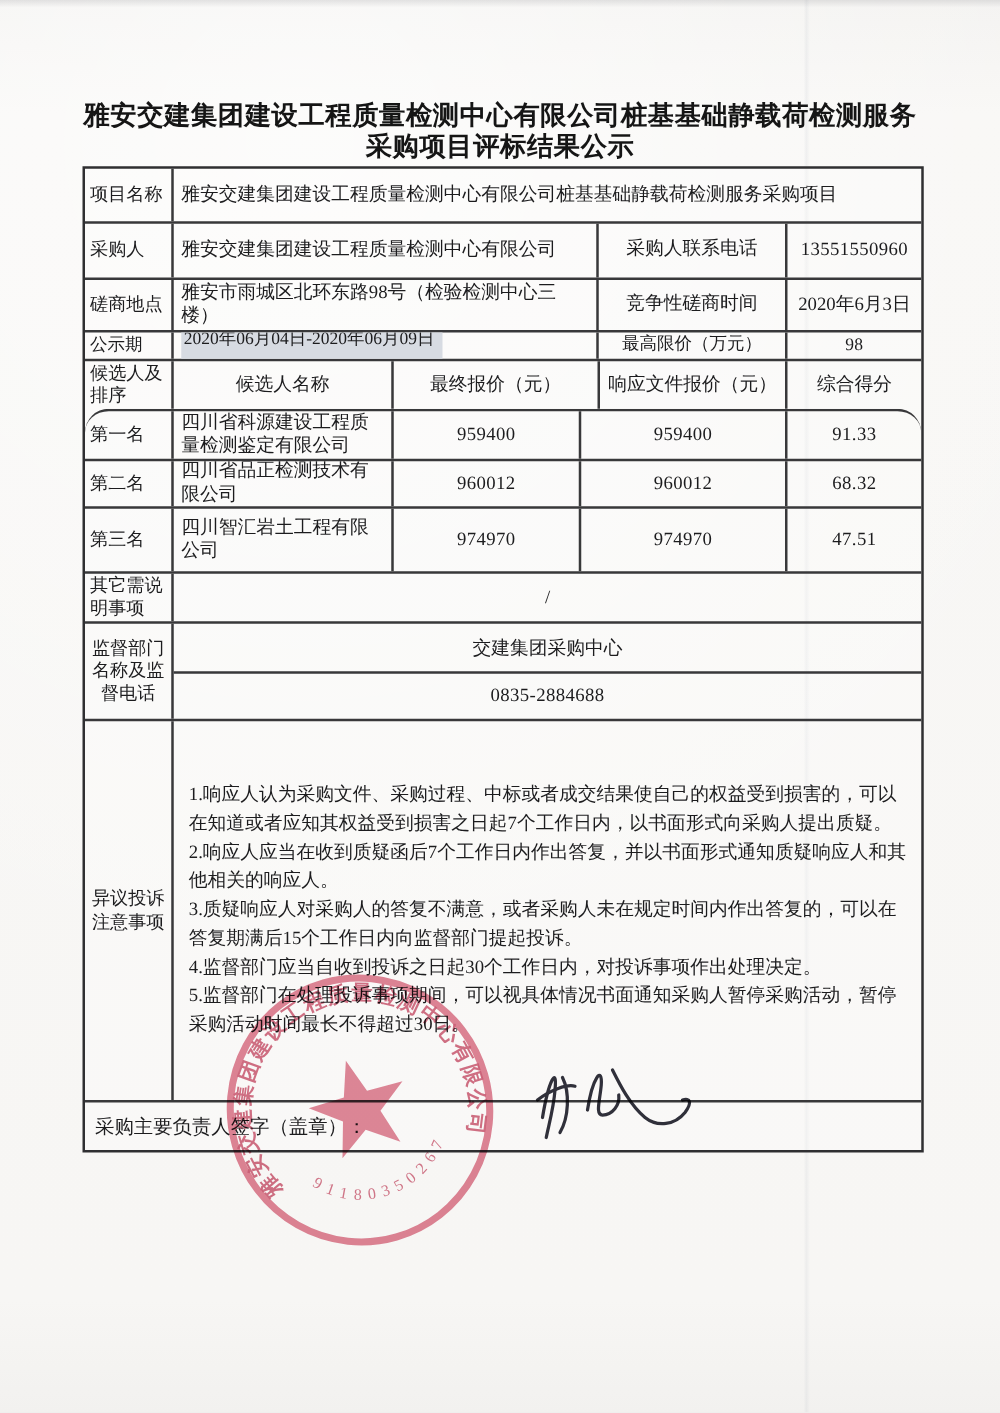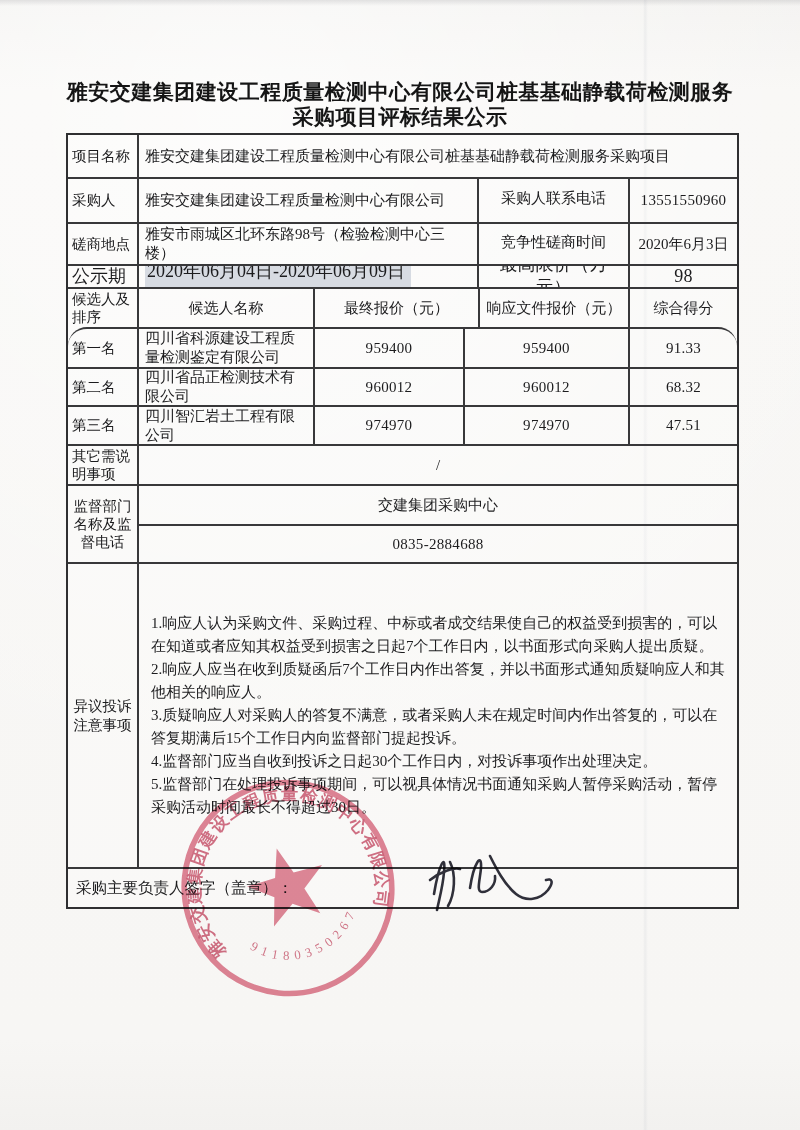--- a/index.html
+++ b/index.html
@@ -36,22 +36,22 @@
   .cell + .cell{ border-left:2px solid #38383a; }
   .lab{ width:69px; padding:4px 4px; font-size:14.5px; }
   .ctr{ justify-content:center; text-align:center; }
   
   .w-val1{ width:340px; } .w-lab2{ width:151px;font-family:Liberation Mono, monospace; } .w-val2{ width:109px; }
   .w-wide{ width:600px; }
   
   .w-name{ width:176px; } .w-bid{ width:150px; } .w-final{ width:165px; } .w-score{ width:109px; }
   
   .h-project{ height:42px; } .h-purchaser{ height:45px; } .h-venue{ height:42px; }
-  .h-publicity{ height:23px; } .h-publicity .cell{ font-size:18px; padding-top:0; padding-bottom:0; }
-  .h-chead{ height:40px; } .h-cand1{ height:40px;border-radius:19px; } .h-cand2{ height:38px; } .h-cand3{ height:39px; }
+  .h-publicity{ height:23px; } .h-publicity .cell{ font-size:14px; padding-top:0; padding-bottom:0; }
+  .h-chead{ height:40px; } .h-cand1{ height:40px;border-radius:19px; } .h-cand2{ height:38px; } .h-cand3{ height:52px; }
   .h-other{ height:40px; } .h-superv{ height:78px; } .h-objection{ height:305px; } .h-sign{ height:40px; }
   .hl-date{ background:#d7dbe2; padding:1px 6px 11px 2px; }
   .superv-right{ width:600px; display:flex; flex-direction:column; border-left:2px solid #38383a; }
   .superv-sub{ height:38px; display:flex; align-items:center; justify-content:center; font-size:15px; }
   .superv-sub + .superv-sub{ border-top:2px solid #38383a; height:38px; }
   .objection-text{ width:600px; border-left:2px solid #38383a; display:flex; flex-direction:column;
     justify-content:center; padding:10px 12px; font-size:15px; line-height:23px; }
   .num{ font-family:"Liberation Serif","DejaVu Serif",serif; letter-spacing:.3px; }
   .sign-row{ padding-left:8px; font-size:15.5px; align-items:center; display:flex; width:669px; }
   

